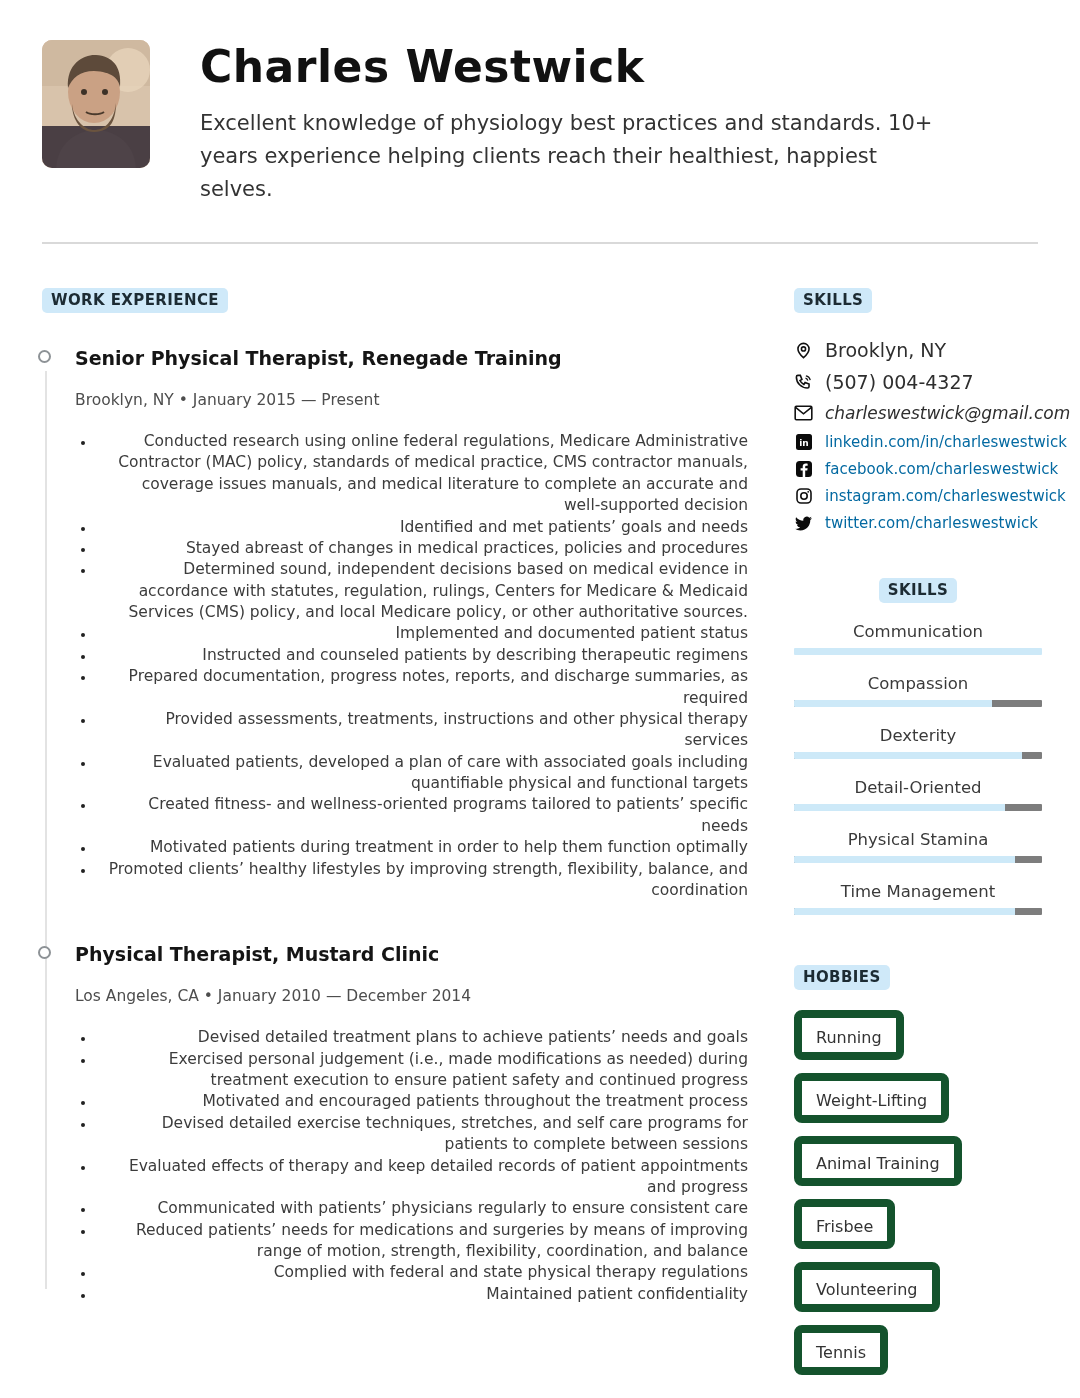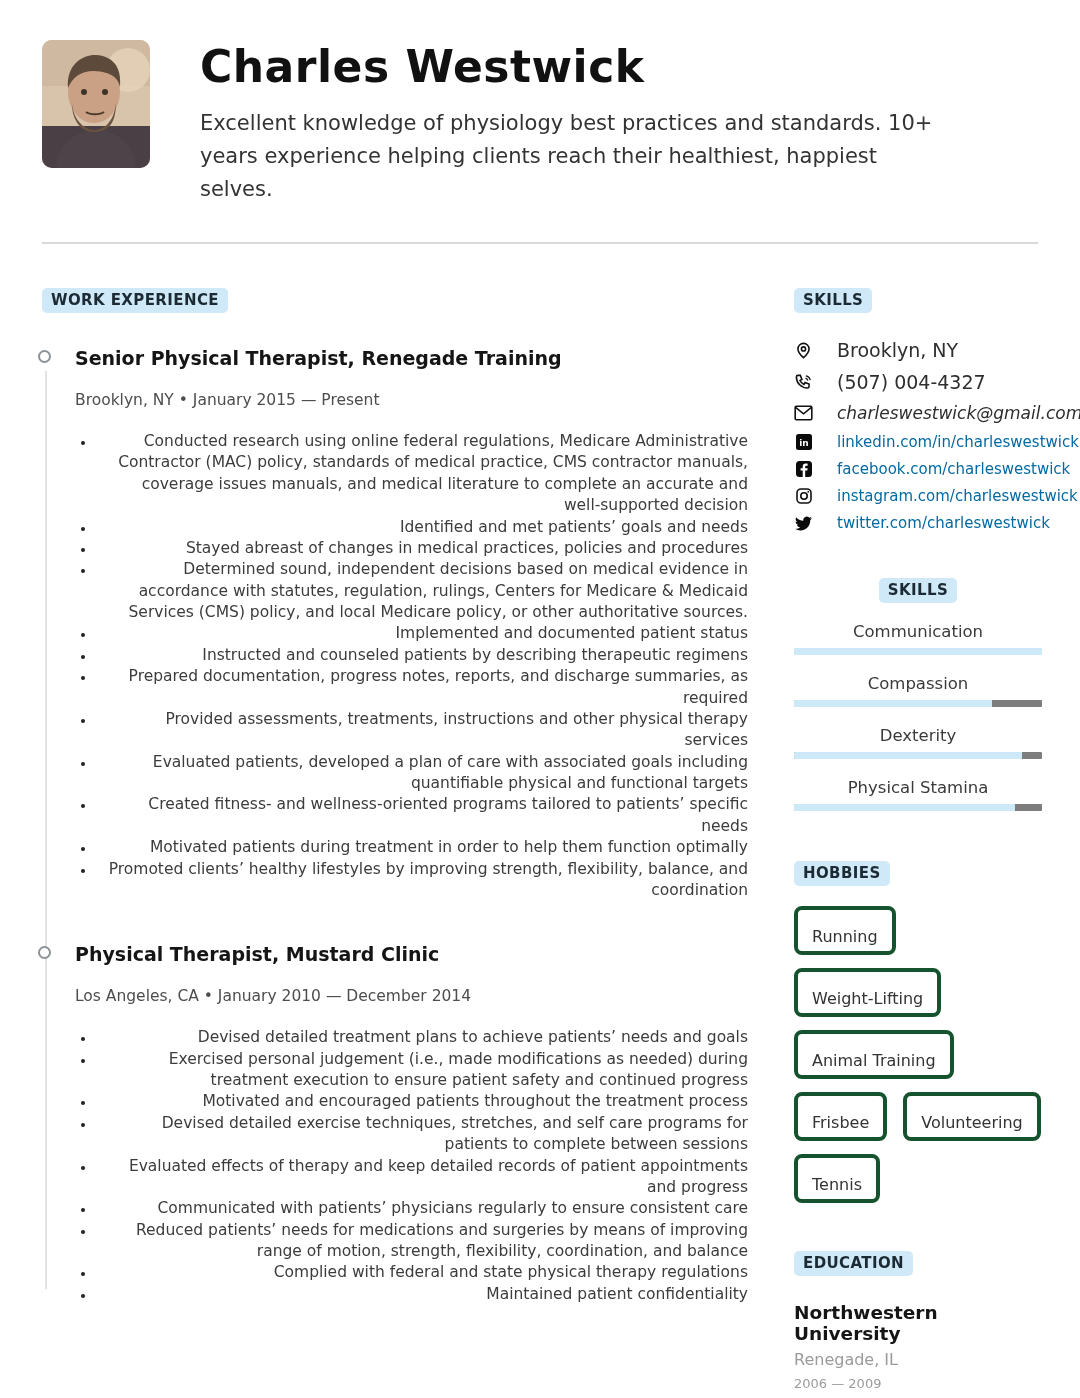--- a/index.html
+++ b/index.html
@@ -46,41 +46,41 @@
     border:2px solid #8d9296; border-radius:50%; background:#fff; z-index:1;
   }
   .job-title { font-size:19px; font-weight:700; color:#151515; }
   .job-meta { font-size:15.5px; color:#4d4d4d; margin-top:22px; }
   .job ul { margin-top:22px; padding-left:20px; list-style:disc;text-align:right; }
   .job ul li { font-size:15.5px; color:#3c3c3c; line-height:1.38; padding-left:7px; }
   .job ul li::marker { font-size:12px; color:#222; }
 
   
   .profile-items { margin-top:26px; }
-  .p-row { display:flex; align-items:center; gap:24px; }
+  .p-row { display:flex; align-items:center; gap:12px; }
   .p-row.large { margin-bottom:10px; }
   .p-row.large .p-text { font-size:19px; color:#2e2e2e; }
   .p-row.email .p-text { font-size:17px;font-style:italic; }
   .p-row.small { margin-bottom:9px; }
   .p-row.small .p-text { font-size:15px; color:#0369a1; }
   .p-icon { width:19px; flex:none; display:flex; justify-content:center; }
 
   
   .skills-block { margin-top:46px;text-align:center; }
   .skill { margin-top:19px; }
   .skill-name { font-size:16.5px; color:#3a3a3a; margin-bottom:7px; }
   .skill-bar { width:100%; height:7px; background:#7d7d7d; border-radius:1px; overflow:hidden; }
   .skill-fill { height:100%; background:#cde9f8; }
 
   
   .hobbies-block { margin-top:50px; }
   .tags { margin-top:20px; display:flex; flex-wrap:wrap; gap:13px 16px; }
   .tag {
-    display:inline-block; border:4px solid #14532d; border-radius:8px;
-    padding:17px 14px 5px 14px; font-size:16px; color:#333; background:#fff;
+    display:inline-block; border:8px solid #14532d; border-radius:8px;
+    padding:10px 14px 5px 14px; font-size:16px; color:#333; background:#fff;
   }
 
   
   .education-block { margin-top:48px; }
   .school { margin-top:26px; }
   .school-name { font-size:18.5px; font-weight:700; color:#151515; }
   .school-loc { font-size:16px; color:#9b9b9b; margin-top:6px; }
   .school-dates { font-size:13px; color:#9b9b9b; margin-top:7px; }
 </style>
 </head>
@@ -254,21 +254,33 @@
               <div class="skill-fill" style="width: 80%;"></div>
             </div>
         </div>
         <div class="skill">
           <div class="skill-name">Dexterity</div>
           <div class="skill-bar">
               <div class="skill-fill" style="width: 92%;"></div>
             </div>
         </div>
         <div class="skill">
+          <div class="skill-name">Detail-Oriented</div>
+          <div class="skill-bar">
+              <div class="skill-fill" style="width: 85%;"></div>
+            </div>
+        </div>
+        <div class="skill">
           <div class="skill-name">Physical Stamina</div>
+          <div class="skill-bar">
+              <div class="skill-fill" style="width: 89%;"></div>
+            </div>
+        </div>
+        <div class="skill">
+          <div class="skill-name">Time Management</div>
           <div class="skill-bar">
               <div class="skill-fill" style="width: 89%;"></div>
             </div>
         </div>
       </div>
 
       <div class="hobbies-block">
         <span class="chip">HOBBIES</span>
         <div class="tags">
           <span class="tag">Running</span>

